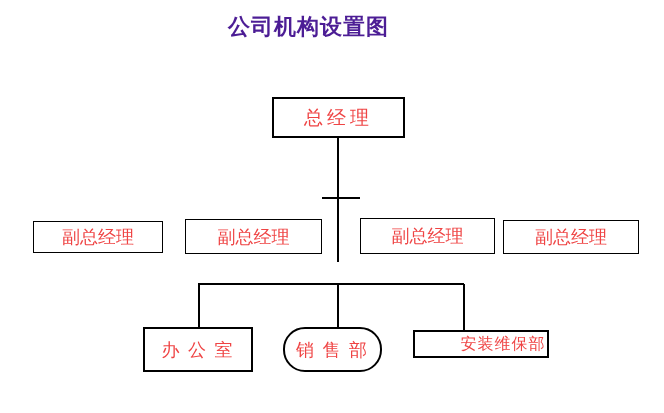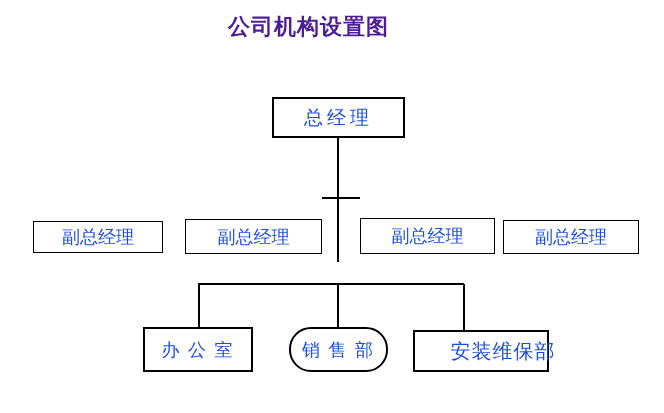--- a/index.html
+++ b/index.html
@@ -28,32 +28,32 @@
   }
   .node {
     position: absolute;
     box-sizing: border-box;
     border: 2px solid #000000;
     background: #ffffff;
     display: flex;
     align-items: center;
     justify-content: center;
     font-size: 18px;
-    color: #1d4ed8;
+    color: #ef4444;
     white-space: nowrap;
   }
   .node--thin { border-width: 1.5px; margin-top: 46px; }
   .node-gm   { left: 272px; top: 97px;  width: 133px; height: 41px; font-size: 19px; letter-spacing: 4px; }
   .node-d1   { left: 33px;  top: 175px; width: 130px; height: 32px; }
   .node-d2   { left: 185px; top: 173px; width: 137px; height: 35px; }
   .node-d3   { left: 360px; top: 172px; width: 135px; height: 36px; }
   .node-d4   { left: 503px; top: 174px; width: 136px; height: 34px; }
   .node-b1   { left: 143px; top: 327px; width: 110px; height: 45px; letter-spacing: 2px; text-align: right; }
-  .node-b2   { left: 289px; top: 327px; width: 99px; height: 45px; letter-spacing: 2px; border-radius: 22px; }
-  .node-b3   { left: 413px; top: 330px; width: 136px; height: 42px; font-size: 20px; letter-spacing: 1px; padding-left: 44px; }
+  .node-b2   { left: 283px; top: 327px; width: 99px; height: 45px; letter-spacing: 2px; border-radius: 22px; }
+  .node-b3   { left: 413px; top: 330px; width: 136px; height: 28px; font-size: 16px; letter-spacing: 1px; padding-left: 44px; }
   .line {
     position: absolute;
     background: #000000;
   }
   .line-root-v   { left: 337px; top: 138px; width: 1.5px; height: 124px; }
   .line-deputy-h { left: 322px; top: 197px; width: 38px;  height: 1.5px; }
   .line-dist-h   { left: 198px; top: 283px; width: 266px; height: 1.5px; }
   .line-stub-l   { left: 198px; top: 284px; width: 1.5px; height: 43px; }
   .line-stub-m   { left: 337px; top: 284px; width: 1.5px; height: 43px; }
   .line-stub-r   { left: 463px; top: 284px; width: 1.5px; height: 46px; }

